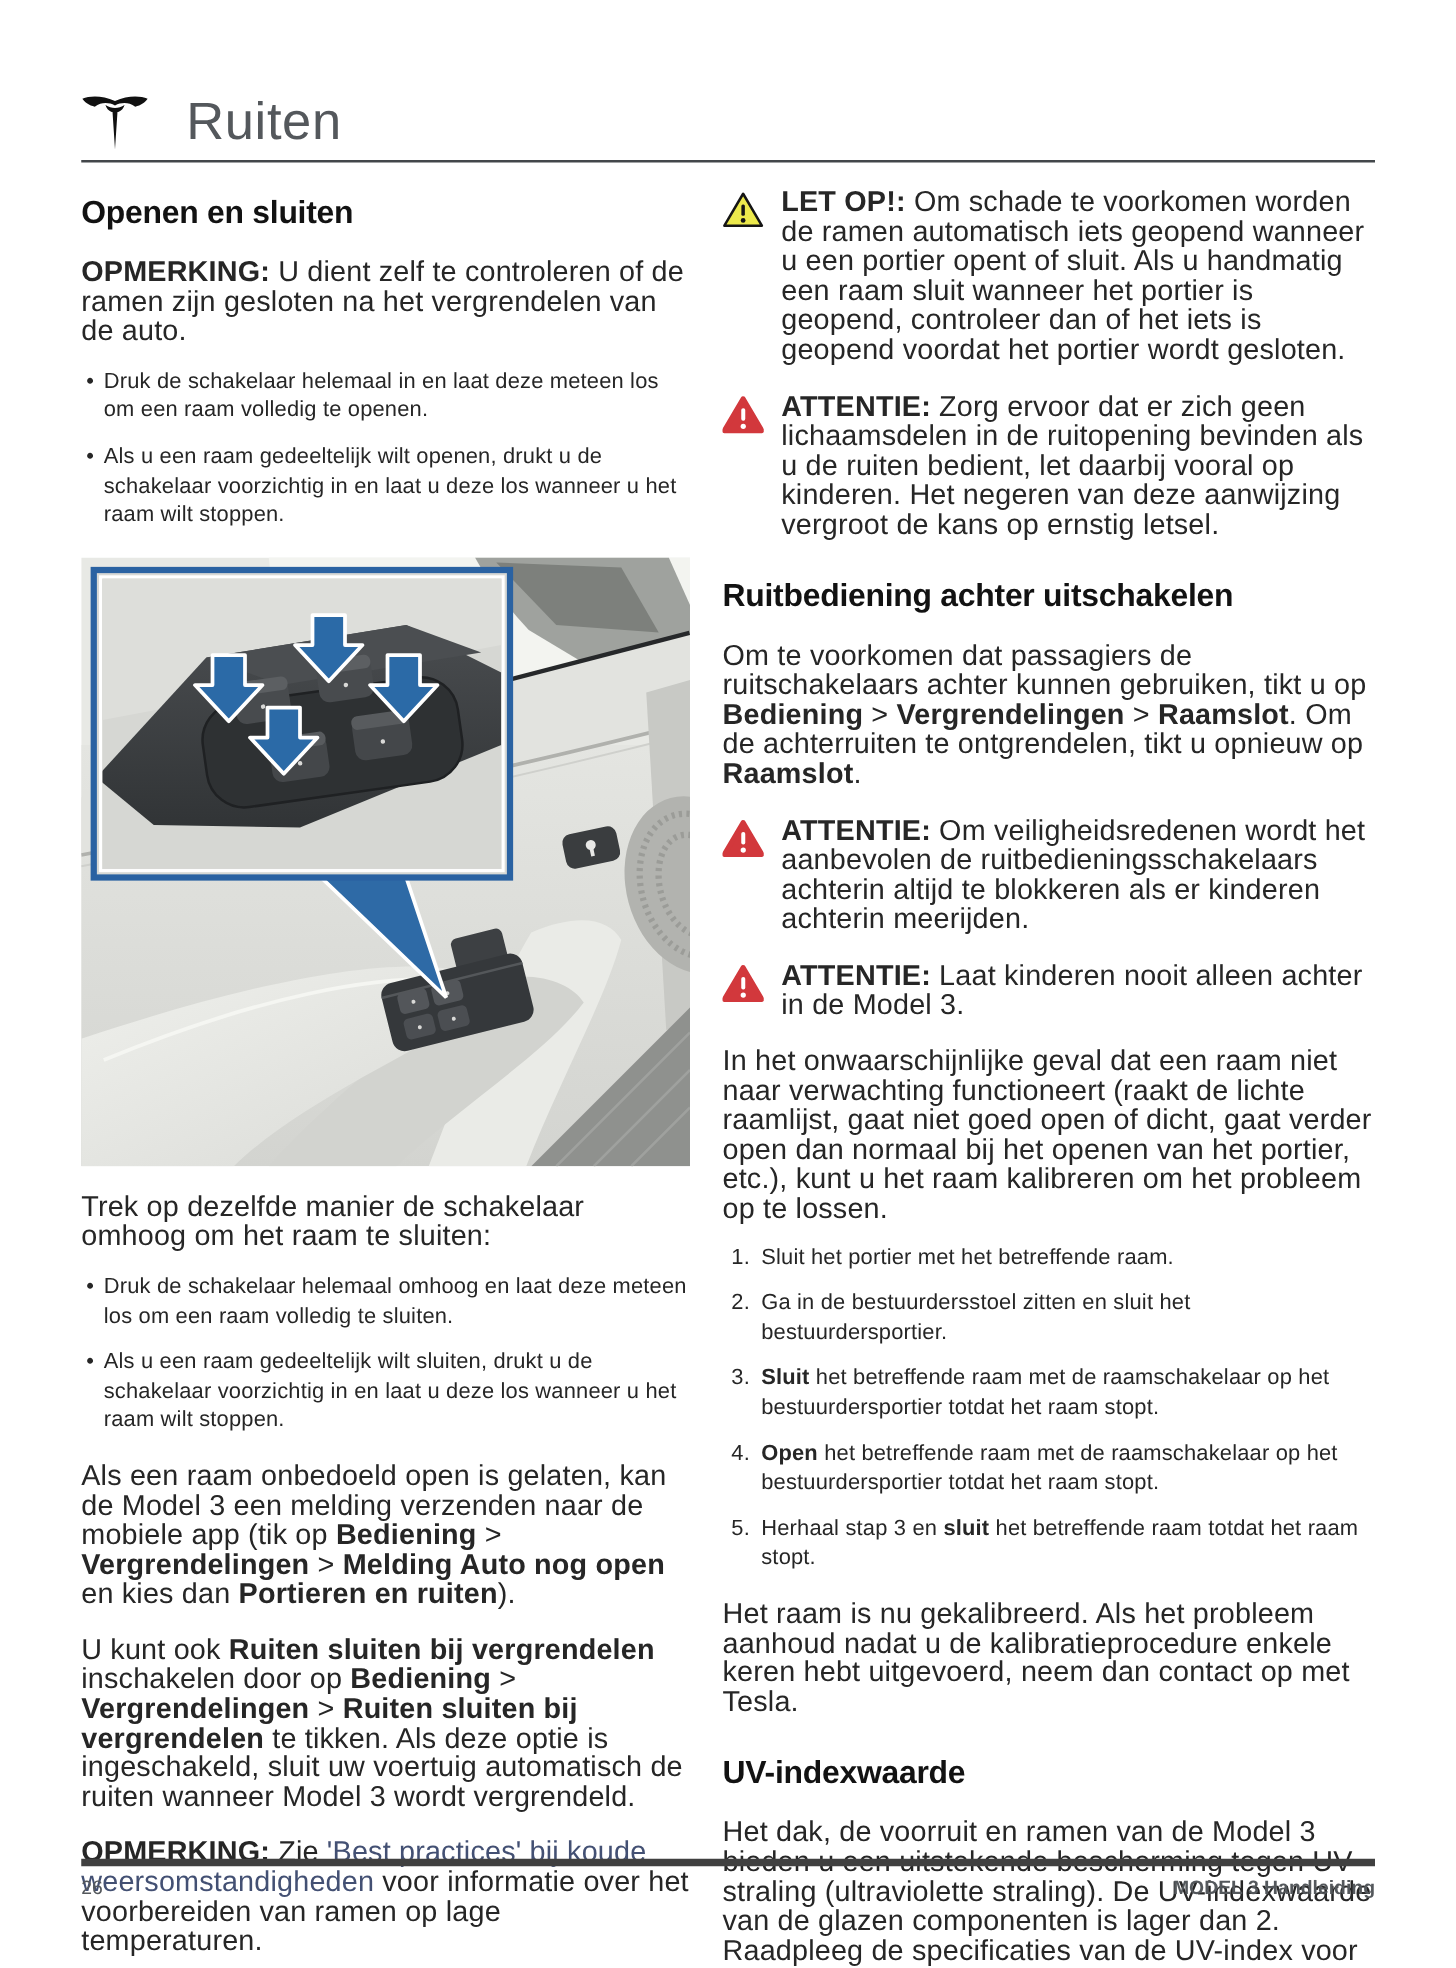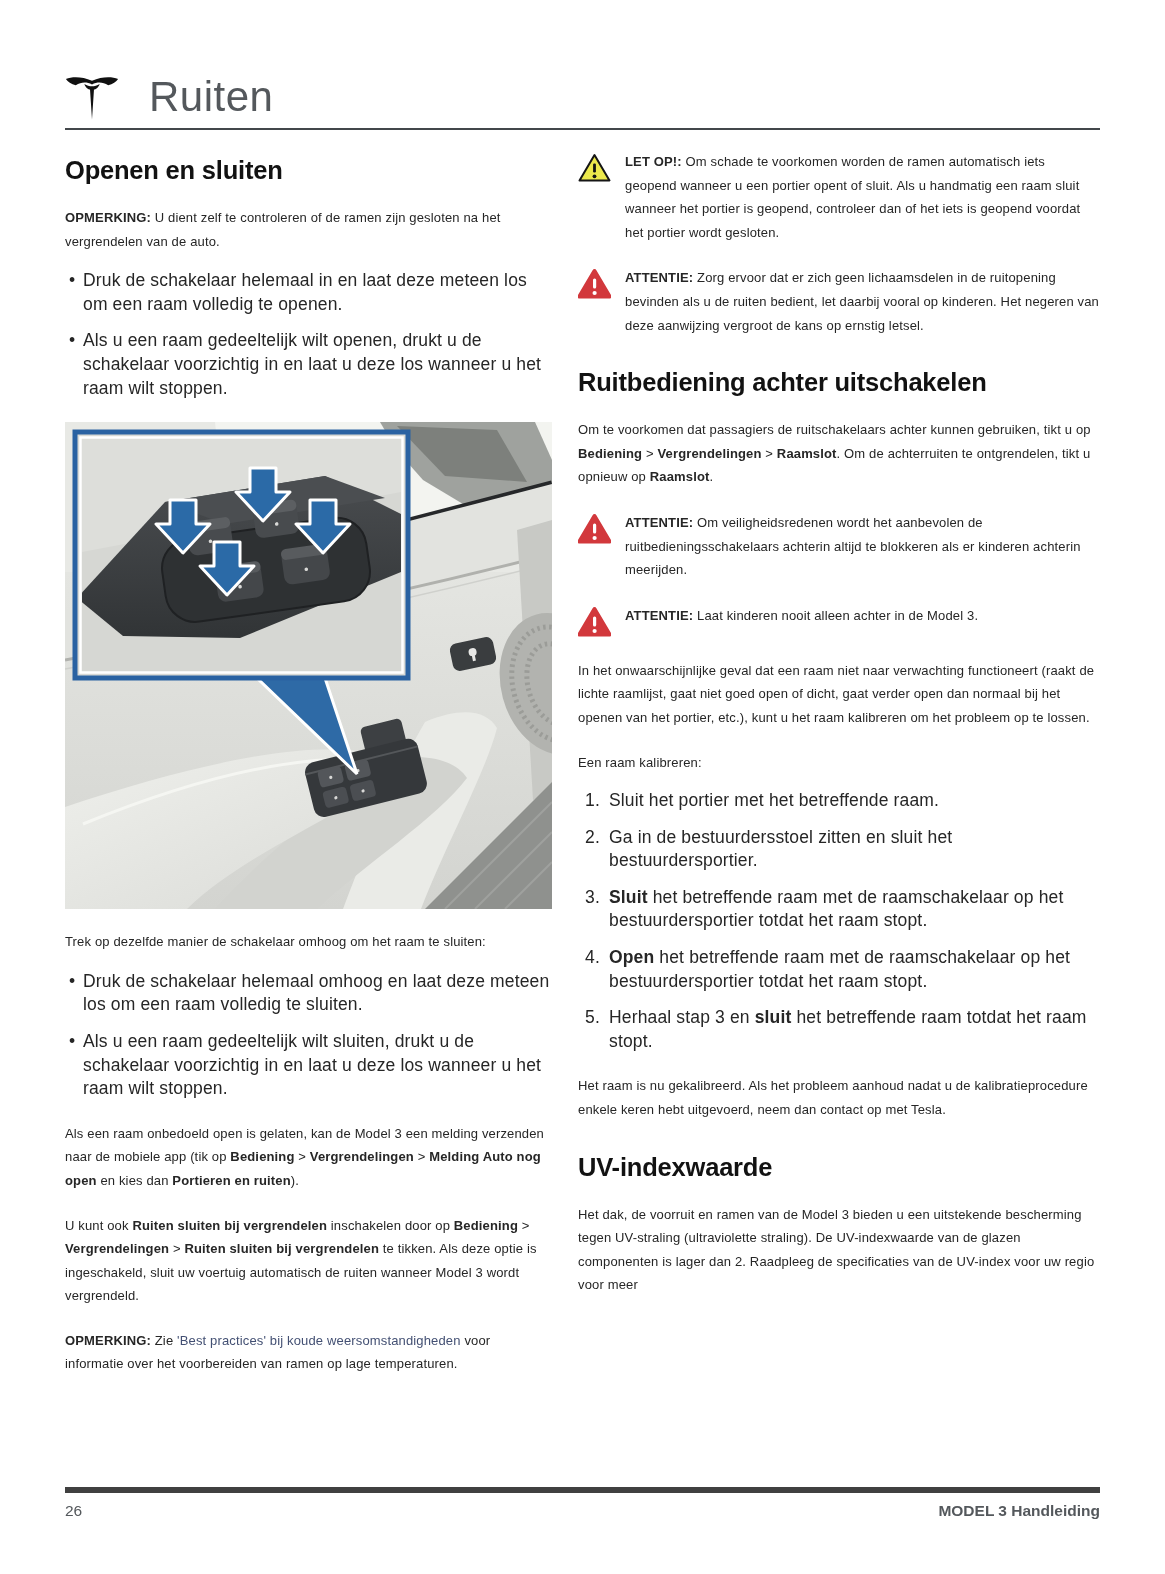--- a/index.html
+++ b/index.html
@@ -16,21 +16,21 @@
   .hdr h1{margin:0;font-size:42px;font-weight:400;color:#54585c;letter-spacing:.5px;}
   .tesla{width:54px;height:50px;flex:0 0 auto;}
 
   
   .columns{display:flex;gap:26px;}
   .col-left{width:487px;flex:0 0 487px;}
   .col-right{width:522px;flex:0 0 522px;}
 
   h2{margin:30px 0 0;font-size:25.5px;line-height:30px;font-weight:700;color:#121212;letter-spacing:-.2px;}
   .col-left > h2:first-child{margin-top:25px;}
-  p{margin:21px 0 0;font-size:13px;line-height:23.6px;letter-spacing:.15px;}
+  p{margin:21px 0 0;font-size:23px;line-height:23.6px;letter-spacing:.15px;}
   .b{font-weight:700;}
   .link{color:#435073;}
 
   ul.bl{list-style:none;margin:16px 0 0;padding:0 0 0 4px;}
   ul.bl li{display:flex;margin-top:13px;font-size:17.5px;line-height:23.6px;letter-spacing:.15px;}
   ul.bl .dot{flex:0 0 14px;}
   ul.bl .txt{flex:1;}
 
   figure{margin:22px 0 0;width:487px;height:487px;}
 
@@ -243,21 +243,20 @@
       <div class="warning">
         <svg class="wicon" width="33" height="32" viewBox="0 0 33 32" aria-hidden="true">
           <polygon points="16.5,3 31.5,28.5 1.5,28.5" fill="#d2383c" stroke="#d2383c" stroke-width="4" stroke-linejoin="round"></polygon>
           <rect x="15" y="10.5" width="3.2" height="10" rx="1.5" fill="#ffffff"></rect>
           <circle cx="16.6" cy="25" r="2.1" fill="#ffffff"></circle>
         </svg>
         <p><span class="b">ATTENTIE:</span><span> Laat kinderen nooit alleen achter in de Model 3.</span></p>
       </div>
 
       <p>In het onwaarschijnlijke geval dat een raam niet naar verwachting functioneert (raakt de lichte raamlijst, gaat niet goed open of dicht, gaat verder open dan normaal bij het openen van het portier, etc.), kunt u het raam kalibreren om het probleem op te lossen.</p>
-      <p>Een raam kalibreren:</p>
 
       <ol class="steps">
         <li>
             <span class="num">1.</span>
             <span class="stext"><span>Sluit het portier met het betreffende raam.</span></span>
           </li>
         <li>
             <span class="num">2.</span>
             <span class="stext"><span>Ga in de bestuurdersstoel zitten en sluit het bestuurdersportier.</span></span>
           </li>

